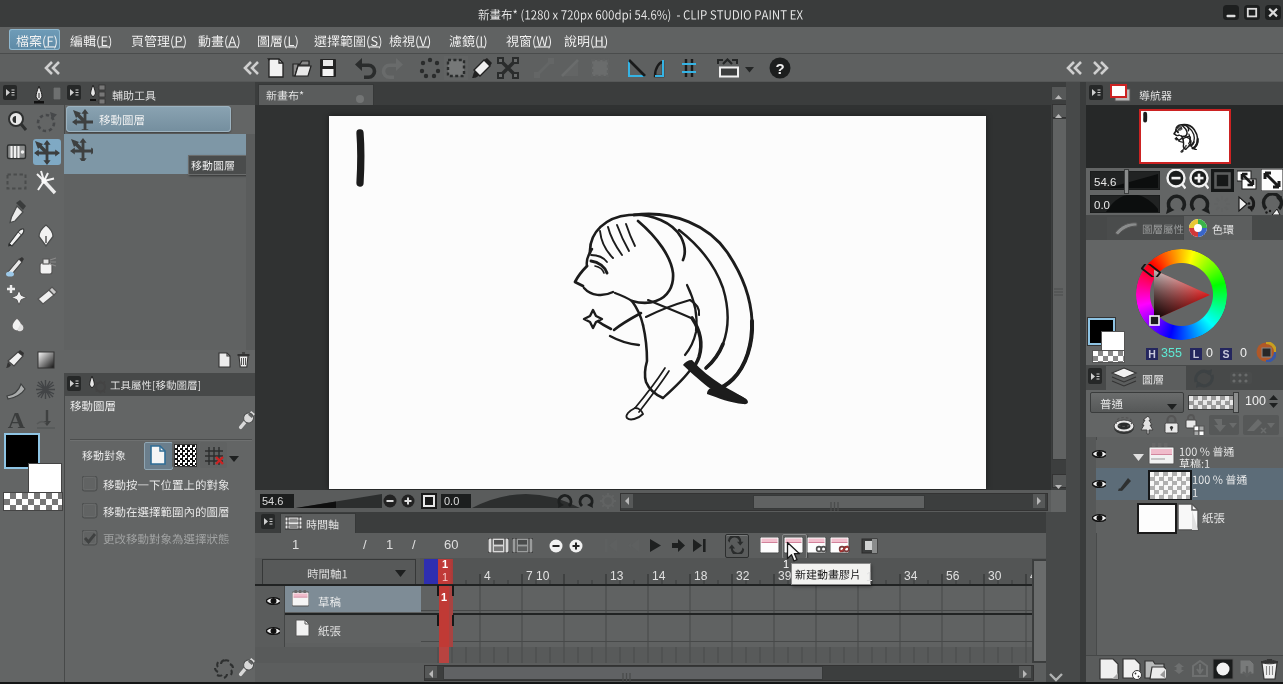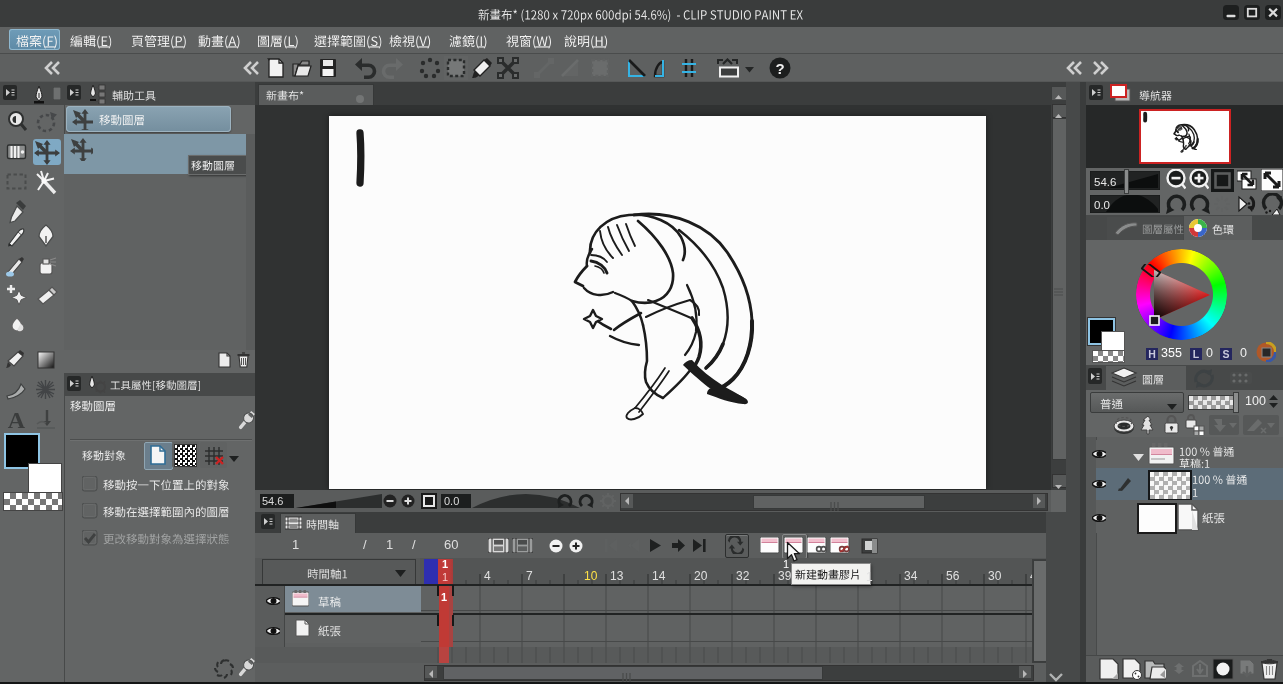--- a/index.html
+++ b/index.html
@@ -739,24 +739,24 @@
         <path d="M518 22V27" stroke="#3a3c3c" stroke-width="1"></path>
         <path d="M532 22V27" stroke="#3a3c3c" stroke-width="1"></path>
         <path d="M546 16V27" stroke="#333535" stroke-width="1.2"></path>
         <path d="M560 22V27" stroke="#3a3c3c" stroke-width="1"></path>
         <path d="M574 22V27" stroke="#3a3c3c" stroke-width="1"></path>
         <path d="M588 16V27" stroke="#333535" stroke-width="1.2"></path>
         <path d="M602 22V27" stroke="#3a3c3c" stroke-width="1"></path>
       </svg></div>
 <div class="a" style="left:484px;top:569px;font:12px 'Liberation Sans';color:#e0e0e0">4</div>
 <div class="a" style="left:526px;top:569px;font:12px 'Liberation Sans';color:#e0e0e0">7</div>
-<div class="a" style="left:584px;top:569px;font:12px 'Liberation Sans';color:#fde047">10</div>
+<div class="a" style="left:536px;top:569px;font:12px 'Liberation Sans';color:#e5e5e5">10</div>
 <div class="a" style="left:610px;top:569px;font:12px 'Liberation Sans';color:#e0e0e0">13</div>
 <div class="a" style="left:652px;top:569px;font:12px 'Liberation Sans';color:#e0e0e0">14</div>
-<div class="a" style="left:694px;top:569px;font:12px 'Liberation Sans';color:#e0e0e0">20</div>
+<div class="a" style="left:694px;top:569px;font:12px 'Liberation Sans';color:#e0e0e0">18</div>
 <div class="a" style="left:736px;top:569px;font:12px 'Liberation Sans';color:#e0e0e0">32</div>
 <div class="a" style="left:778px;top:569px;font:12px 'Liberation Sans';color:#e0e0e0">39</div>
 <div class="a" style="left:904px;top:569px;font:12px 'Liberation Sans';color:#e0e0e0">34</div>
 <div class="a" style="left:946px;top:569px;font:12px 'Liberation Sans';color:#e0e0e0">56</div>
 <div class="a" style="left:988px;top:569px;font:12px 'Liberation Sans';color:#e0e0e0">30</div>
 <div class="a" style="left:1030px;top:569px;font:12px 'Liberation Sans';color:#e0e0e0">43</div>
 <div class="a" style="left:424px;top:559px;width:14px;height:27px;background:#2e2eb0"></div>
 <div class="a" style="left:438px;top:559px;width:15px;height:27px;background:linear-gradient(90deg,#c03a38 70%,#a63b3a)"></div>
 <div class="a" style="left:442px;top:558px;font:bold 11px 'Liberation Sans';color:#fff">1</div>
 <div class="a" style="left:442px;top:571px;font:11px 'Liberation Sans';color:#f5c9c9">1</div>
@@ -1057,21 +1057,21 @@
 <div class="a" style="left:1141px;top:263px;width:20px;height:13px;"><svg width="20" height="13" viewBox="0 0 20 13">
         <rect x="1.5" y="2.5" width="17" height="8" fill="none" stroke="#141414" stroke-width="1.8" transform="rotate(38 10 6.5)"></rect>
       </svg></div>
 <div class="a" style="left:1088px;top:318px;width:23px;height:23px;background:#000;border:2px solid #8ec4e4;box-shadow:0 0 0 1px #333"></div>
 <div class="a" style="left:1101px;top:331px;width:22px;height:21px;background:#fff;border:1px solid #555"></div>
 <div class="a" style="left:1092px;top:350px;width:31px;height:11px;background:conic-gradient(#888 25%,#fff 0 50%,#888 0 75%,#fff 0);background-size:10px 10px;border:1px solid #555"></div>
 <div class="a" style="left:1146px;top:346px;width:12px;height:12px;"><svg width="12" height="12" viewBox="0 0 12 12">
         <rect width="12" height="12" fill="#24265e"></rect>
         <text x="6" y="10" font-family="Liberation Sans" font-size="10.5" font-weight="bold" fill="#c8c8dc" text-anchor="middle">H</text>
       </svg></div>
-<div class="a" style="left:1161px;top:346px;font:12.5px 'Liberation Sans';color:#ffffff">355</div>
+<div class="a" style="left:1161px;top:346px;font:12.5px 'Liberation Sans';color:#5eead4">355</div>
 <div class="a" style="left:1190px;top:346px;width:12px;height:12px;"><svg width="12" height="12" viewBox="0 0 12 12">
         <rect width="12" height="12" fill="#24265e"></rect>
         <text x="6" y="10" font-family="Liberation Sans" font-size="10.5" font-weight="bold" fill="#c8c8dc" text-anchor="middle">L</text>
       </svg></div>
 <div class="a" style="left:1206px;top:346px;font:12.5px 'Liberation Sans';color:#f0f0f0">0</div>
 <div class="a" style="left:1220px;top:346px;width:12px;height:12px;"><svg width="12" height="12" viewBox="0 0 12 12">
         <rect width="12" height="12" fill="#24265e"></rect>
         <text x="6" y="10" font-family="Liberation Sans" font-size="10.5" font-weight="bold" fill="#c8c8dc" text-anchor="middle">S</text>
       </svg></div>
 <div class="a" style="left:1240px;top:346px;font:12.5px 'Liberation Sans';color:#f0f0f0">0</div>

